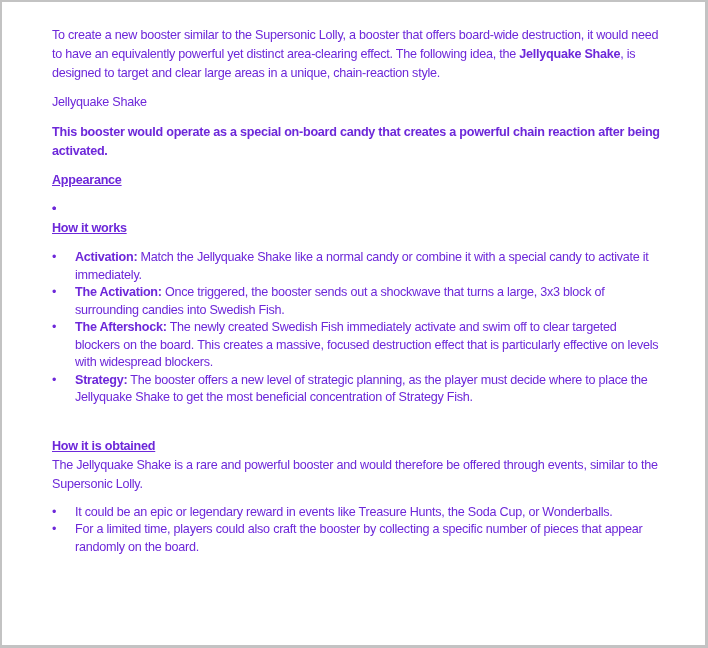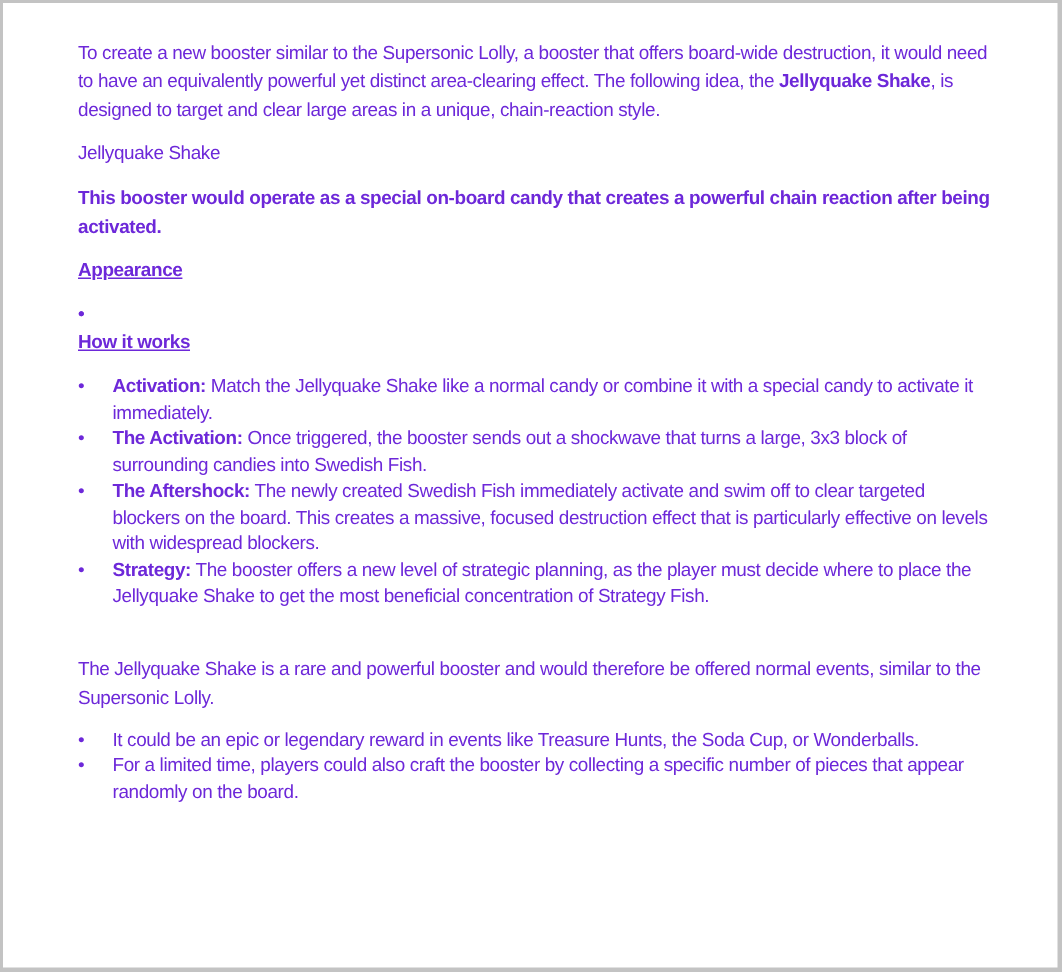--- a/index.html
+++ b/index.html
@@ -50,21 +50,22 @@
 
     <p class="h" style="margin-bottom:11px;">How it works</p>
 
     <ul style="margin-bottom:30px;">
       <li><span class="bullet">•</span><b>Activation:</b><span> Match the Jellyquake Shake like a normal candy or combine it with a special candy to activate it immediately.</span></li>
       <li><span class="bullet">•</span><b>The Activation:</b><span> Once triggered, the booster sends out a shockwave that turns a large, 3x3 block of surrounding candies into Swedish Fish.</span></li>
       <li><span class="bullet">•</span><b>The Aftershock:</b><span> The newly created Swedish Fish immediately activate and swim off to clear targeted blockers on the board. This creates a massive, focused destruction effect that is particularly effective on levels with widespread blockers.</span></li>
       <li><span class="bullet">•</span><b>Strategy:</b><span> The booster offers a new level of strategic planning, as the player must decide where to place the Jellyquake Shake to get the most beneficial concentration of Strategy Fish.</span></li>
     </ul>
 
-    <p style="margin-bottom:10px;">The Jellyquake Shake is a rare and powerful booster and would therefore be offered normal events, similar to the Supersonic Lolly.</p>
+    <p class="h">How it is obtained</p>
+    <p style="margin-bottom:10px;">The Jellyquake Shake is a rare and powerful booster and would therefore be offered through events, similar to the Supersonic Lolly.</p>
 
     <ul>
       <li><span class="bullet">•</span><span>It could be an epic or legendary reward in events like Treasure Hunts, the Soda Cup, or Wonderballs.</span></li>
       <li><span class="bullet">•</span><span>For a limited time, players could also craft the booster by collecting a specific number of pieces that appear randomly on the board.</span></li>
     </ul>
 
   </div>
 </div>
 
 </body></html>

